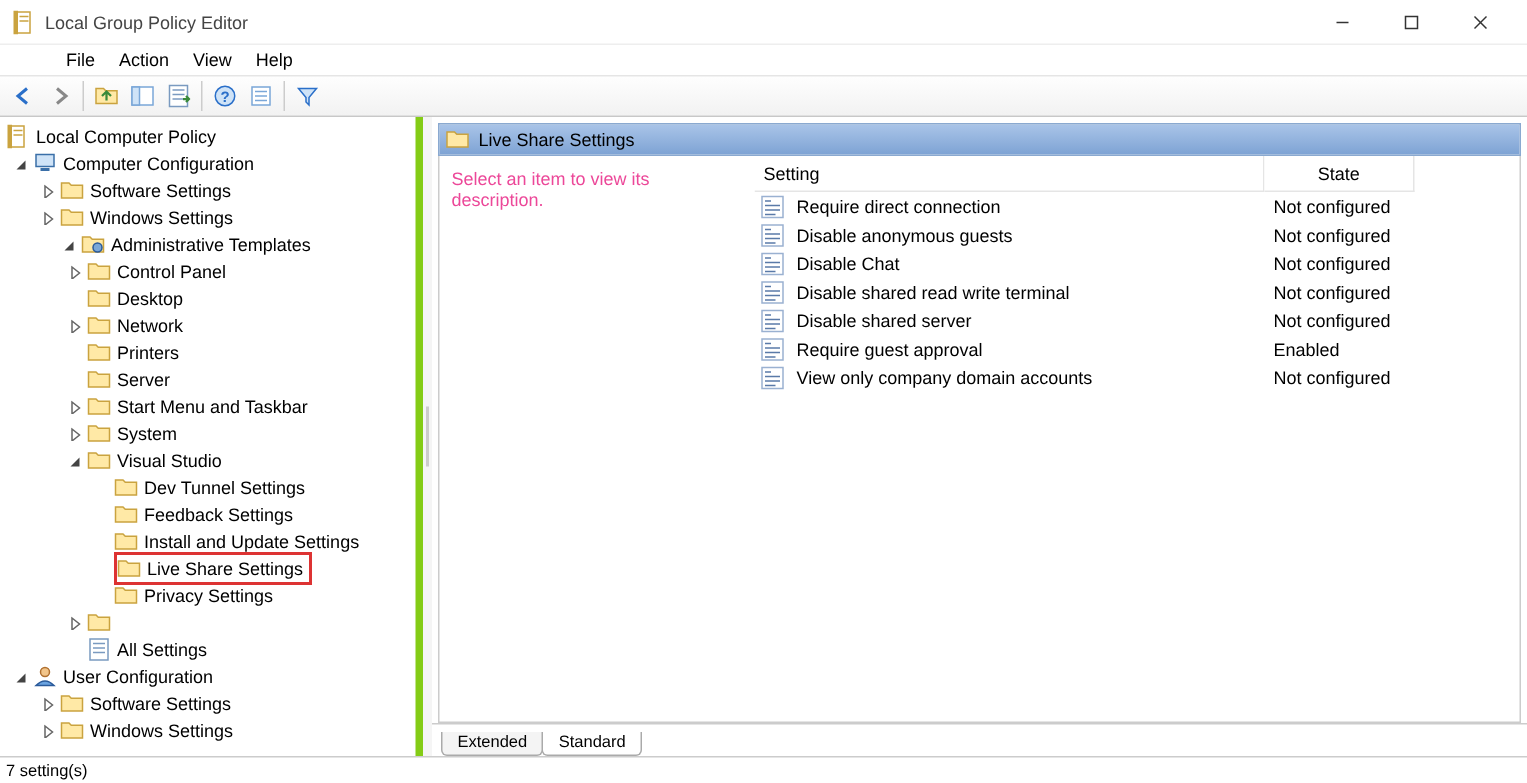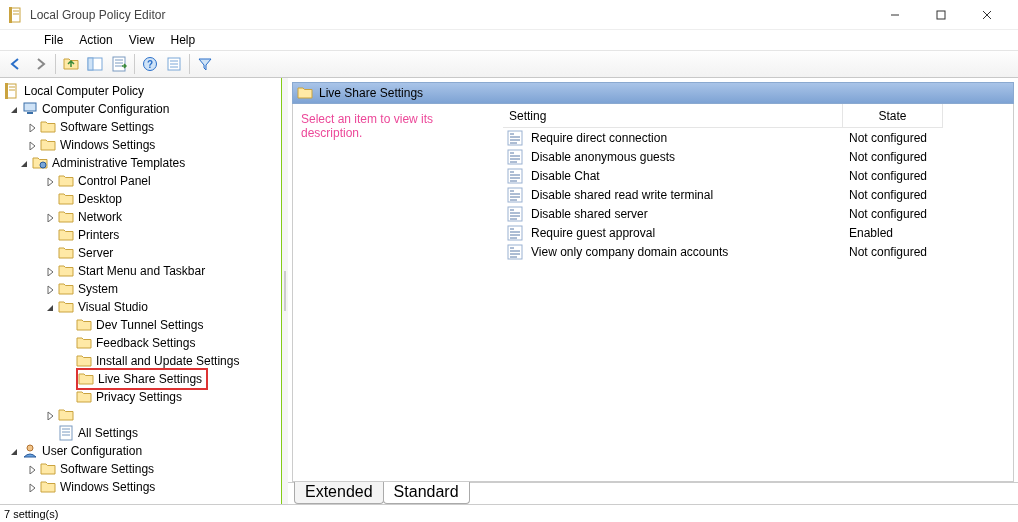--- a/index.html
+++ b/index.html
@@ -8,21 +8,21 @@
   .titlebar .icon { width: 16px; height: 16px; margin-right: 6px; }
   .titlebar .title { flex: 0 0 auto; color: #444; }
   .titlebar .spacer { flex: 1; }
   .titlebar .winbtn { width: 46px; height: 30px; display: flex; align-items: center; justify-content: center; color: #333; }
   .menubar { height: 20px; display: flex; align-items: center; padding: 0 4px; margin-left: 32px; }
   .menubar .menuitem { padding: 0 8px; height: 100%; display: flex; align-items: center; }
   .toolbar { height: 28px; display: flex; align-items: center; border-top: 1px solid #e5e5e5; border-bottom: 1px solid #c8c8c8; background: linear-gradient(#fefefe,#f2f2f2); padding: 0 4px; gap: 0; }
   .toolbar .tbtn { width: 22px; height: 22px; display: flex; align-items: center; justify-content: center; border: 1px solid transparent; margin: 0 1px; }
   .toolbar .sep { width: 1px; height: 20px; background: #ccc; margin: 0 3px; }
   .work { flex: 1; display: flex; min-height: 0; }
-  .treepanel { width: 282px; border-right: 1px solid #84cc16; overflow: hidden; padding-top: 4px; position: relative; }
+  .treepanel { width: 282px; border-right: 5px solid #84cc16; overflow: hidden; padding-top: 4px; position: relative; }
   .splitter { width: 6px; background: #f5f5f5; cursor: ew-resize; display:flex; align-items:center; justify-content:center; }
   .splitter::after{content:""; width:2px; height:40px; background:#ccc;}
   .tree { font-size: 12px; line-height: 18px; }
   .trow { display: flex; align-items: center; height: 18px; white-space: nowrap; }
   .twist { width: 12px; height: 12px; display:inline-flex; align-items:center; justify-content:center; margin-right: 2px; flex-shrink:0;}
   .twist svg { width: 9px; height: 9px; }
   .ficon { width: 16px; height: 16px; margin-right: 4px; flex-shrink:0;}
   .trow.highlight .label { border: 2px solid #d33; padding: 0 4px 0 0; background:#fff;}
   .detail { flex: 1; display: flex; flex-direction: column; min-width: 0; }
   .dheader { background: linear-gradient(#a9c4e8,#7ea3d4); height: 22px; display: flex; align-items: center; padding-left: 4px; color:#000; border:1px solid #8aa9d0; margin:4px 4px 0 4px;}
@@ -33,21 +33,21 @@
   .lh { display:flex; height:24px; }
   .lh .col { border-right:1px solid #e5e5e5; border-bottom:1px solid #e5e5e5; display:flex; align-items:center; padding:0 6px; background:#fff;}
   .lh .col.setting { width: 340px; }
   .lh .col.state { width: 100px; justify-content:center;}
   .lrows { flex:1; overflow:auto;}
   .lrow { display:flex; height:19px; align-items:center;}
   .lrow .cell1 { width:340px; display:flex; align-items:center; padding-left:4px; gap:4px;}
   .lrow .cell2 { width:100px; text-align:left; padding-left:6px;}
   .tabs { height:22px; display:flex; align-items:flex-end; padding-left:6px; position:relative; }
   .tabs::before{content:""; position:absolute; left:0; right:0; top:0; height:1px; background:#ccc;}
-  .tab { border:1px solid #aaa; border-top:none; border-radius:0 0 4px 4px; padding:1px 10px 2px; background:#fff; margin-right:-1px; font-size:16px; position:relative; top:0;}
+  .tab { border:1px solid #aaa; border-top:none; border-radius:0 0 4px 4px; padding:1px 10px 2px; background:#fff; margin-right:-1px; font-size:11px; position:relative; top:0;}
   .tab.inactive{ background:#f4f4f4; }
   .status { height: 18px; border-top:1px solid #ccc; display:flex; align-items:center; padding:0 4px; font-size:11px; }
   .hscroll { height:16px; overflow-x:scroll; overflow-y:hidden; }
   .hscroll div{ width:800px; height:1px;}
 </style>
 </head>
 <body>
 
 <svg width="0" height="0" style="position:absolute">
   <defs>
@@ -211,21 +211,21 @@
         <span class="twist">
             <svg>
               <use href="#tw-closed"></use>
             </svg>
           </span>
         <span class="ficon"><svg width="16" height="16">
               <use href="#folder"></use>
             </svg></span>
         <span class="label">Windows Settings</span>
       </div>
-      <div class="trow" style="padding-left:18px">
+      <div class="trow" style="padding-left:40px">
         <span class="twist">
             <svg>
               <use href="#tw-open2"></use>
             </svg>
           </span>
         <span class="ficon"><svg width="16" height="16">
               <use href="#folder-gear"></use>
             </svg></span>
         <span class="label">Administrative Templates</span>
       </div>

